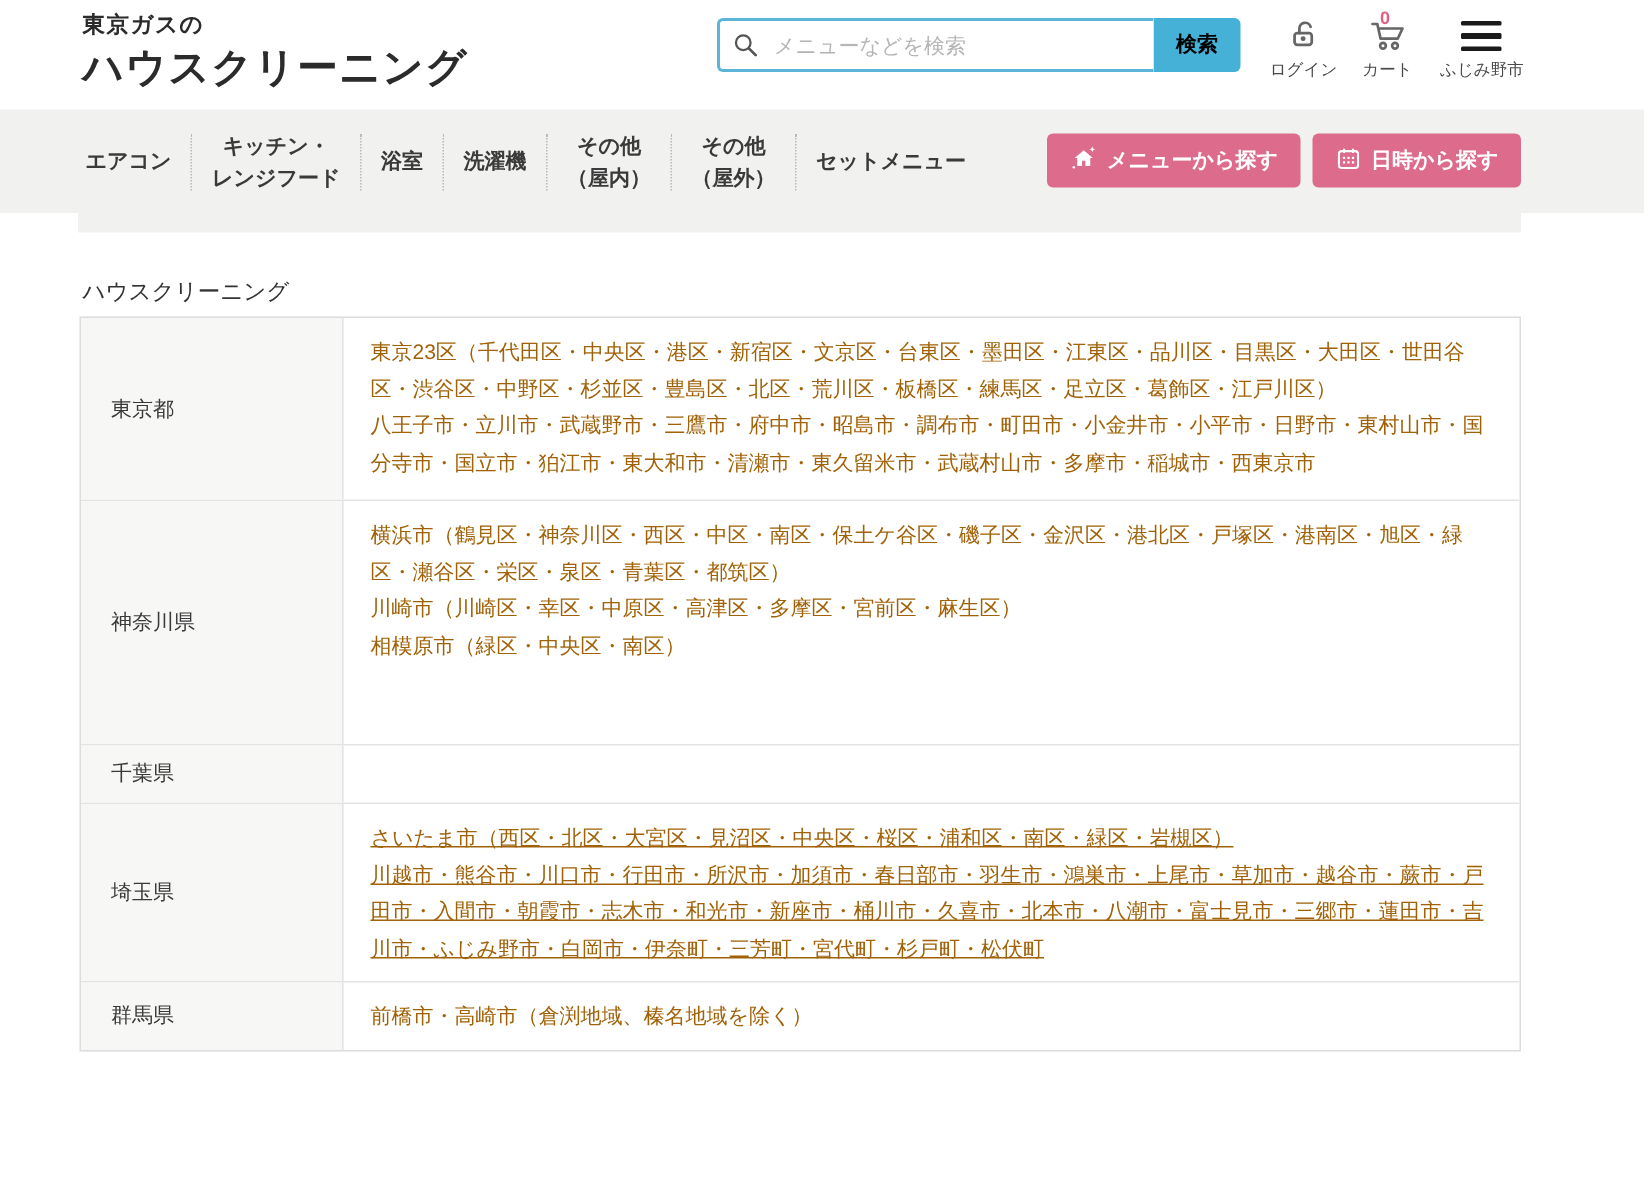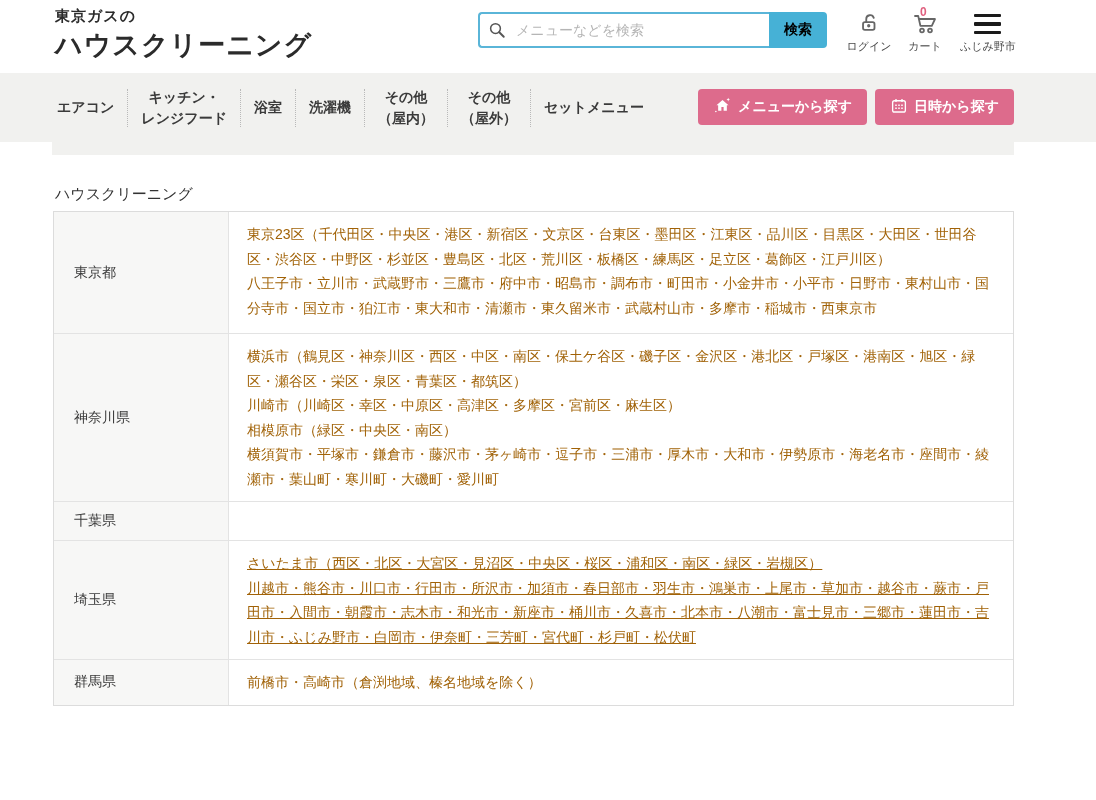--- a/index.html
+++ b/index.html
@@ -217,21 +217,20 @@
       <div>八王子市・立川市・武蔵野市・三鷹市・府中市・昭島市・調布市・町田市・小金井市・小平市・日野市・東村山市・国分寺市・国立市・狛江市・東大和市・清瀬市・東久留米市・武蔵村山市・多摩市・稲城市・西東京市</div>
     </div>
   </div>
 
   <div class="area-row row-kanagawa">
     <div class="pref-cell">神奈川県</div>
     <div class="cities-cell">
       <div>横浜市（鶴見区・神奈川区・西区・中区・南区・保土ケ谷区・磯子区・金沢区・港北区・戸塚区・港南区・旭区・緑区・瀬谷区・栄区・泉区・青葉区・都筑区）</div>
       <div>川崎市（川崎区・幸区・中原区・高津区・多摩区・宮前区・麻生区）</div>
       <div>相模原市（緑区・中央区・南区）</div>
-      <div>横須賀市・平塚市・鎌倉市・藤沢市・茅ヶ崎市・逗子市・三浦市・厚木市・大和市・伊勢原市・海老名市・座間市・綾瀬市・葉山町・寒川町・大磯町・愛川町</div>
     </div>
   </div>
 
   <div class="area-row row-chiba">
     <div class="pref-cell">千葉県</div>
   </div>
 
   <div class="area-row row-saitama">
     <div class="pref-cell">埼玉県</div>
     <div class="cities-cell">

